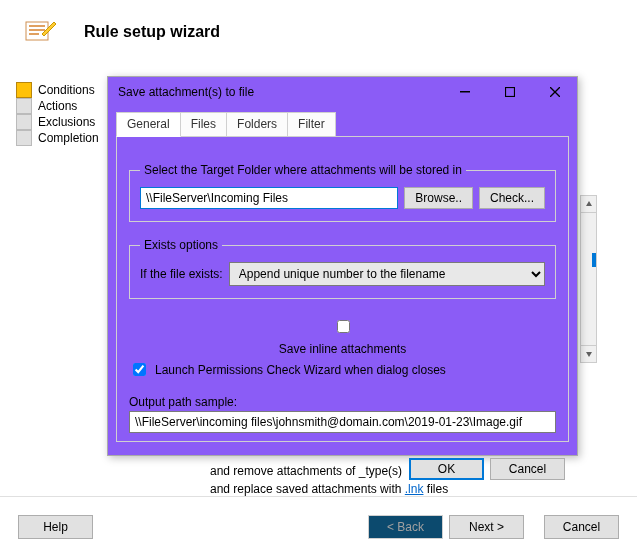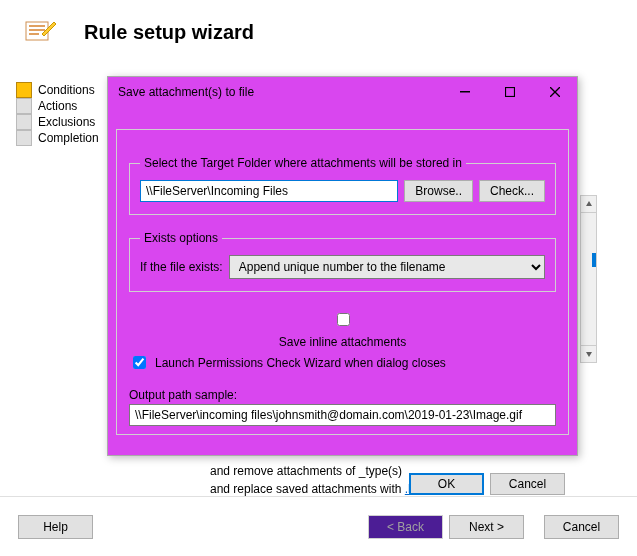--- a/index.html
+++ b/index.html
@@ -18,21 +18,21 @@
     display: flex;
     align-items: center;
     padding: 16px 20px 6px 24px;
     gap: 28px;
   }
   .wizard-header .icon {
     width: 32px; height: 32px;
     position: relative;
   }
   .wizard-header h1 {
-    font-size: 20px;
+    font-size: 16px;
     font-weight: 700;
     margin: 0;
   }
   .sidebar {
     position: absolute;
     left: 16px;
     top: 82px;
     width: 85px;
     display: flex;
     flex-direction: column;
@@ -73,26 +73,25 @@
   }
   .scrollbar-stub .blue-mark {
     position:absolute; right:0; top:40px; width:4px; height:14px; background:#0078D7;
   }
   .dialog {
     position: absolute;
     left: 107px;
     top: 76px;
     width: 471px;
     height: 380px;
-    background: #d946ef;
+    background: #8b5cf6;
     border: 1px solid #aaa;
     box-shadow: 2px 2px 8px rgba(0,0,0,0.25);
     display: flex;
     flex-direction: column;
-    gap: 22px;
   }
   .titlebar {
     height: 30px;
     display: flex;
     align-items: center;
     padding-left: 10px;
     font-size: 12px;
   }
   .titlebar .title { flex: 1; }
   .titlebar .winbtn {
@@ -152,21 +151,21 @@
   .btn {
     font-family: inherit;
     font-size: 12px;
     background: #e1e1e1;
     border: 1px solid #adadad;
     padding: 3px 10px;
     min-width: 60px;
     cursor: pointer;
   }
   .btn.primary { border: 2px solid #0078D7; padding:2px 9px; }
-  .btn.disabled { color:#a0a0a0; border-color:#d0d0d0; background:#4c1d95; cursor:default; }
+  .btn.disabled { color:#a0a0a0; border-color:#d0d0d0; background:#0c4a6e; cursor:default; }
   select.full { flex:1; background:#e8e8e8; }
   .cb-row { display:flex; align-items:center; gap:6px; margin:4px 0; }
   .cb-row input { width:13px; height:13px; }
   .readonly-box {
     width: 100%;
     background: #fff;
     color:#000;
     margin-top:2px;
   }
   .dialog-footer {
@@ -270,20 +269,26 @@
         </svg>
     </div>
     <div class="winbtn">
       <svg width="10" height="10">
           <line x1="0" y1="0" x2="10" y2="10" stroke="#000" stroke-width="1.3"></line>
           <line x1="10" y1="0" x2="0" y2="10" stroke="#000" stroke-width="1.3"></line>
         </svg>
     </div>
   </div>
 
+  <div class="tabstrip">
+    <div class="tab active">General</div>
+    <div class="tab">Files</div>
+    <div class="tab">Folders</div>
+    <div class="tab">Filter</div>
+  </div>
 
   <div class="tab-body">
 
     <fieldset>
       <legend>Select the Target Folder where attachments will be stored in</legend>
       <div class="row">
         <input type="text" class="path-input" value="\\FileServer\Incoming Files" style="">
         <button class="btn">Browse..</button>
         <button class="btn">Check...</button>
       </div>

